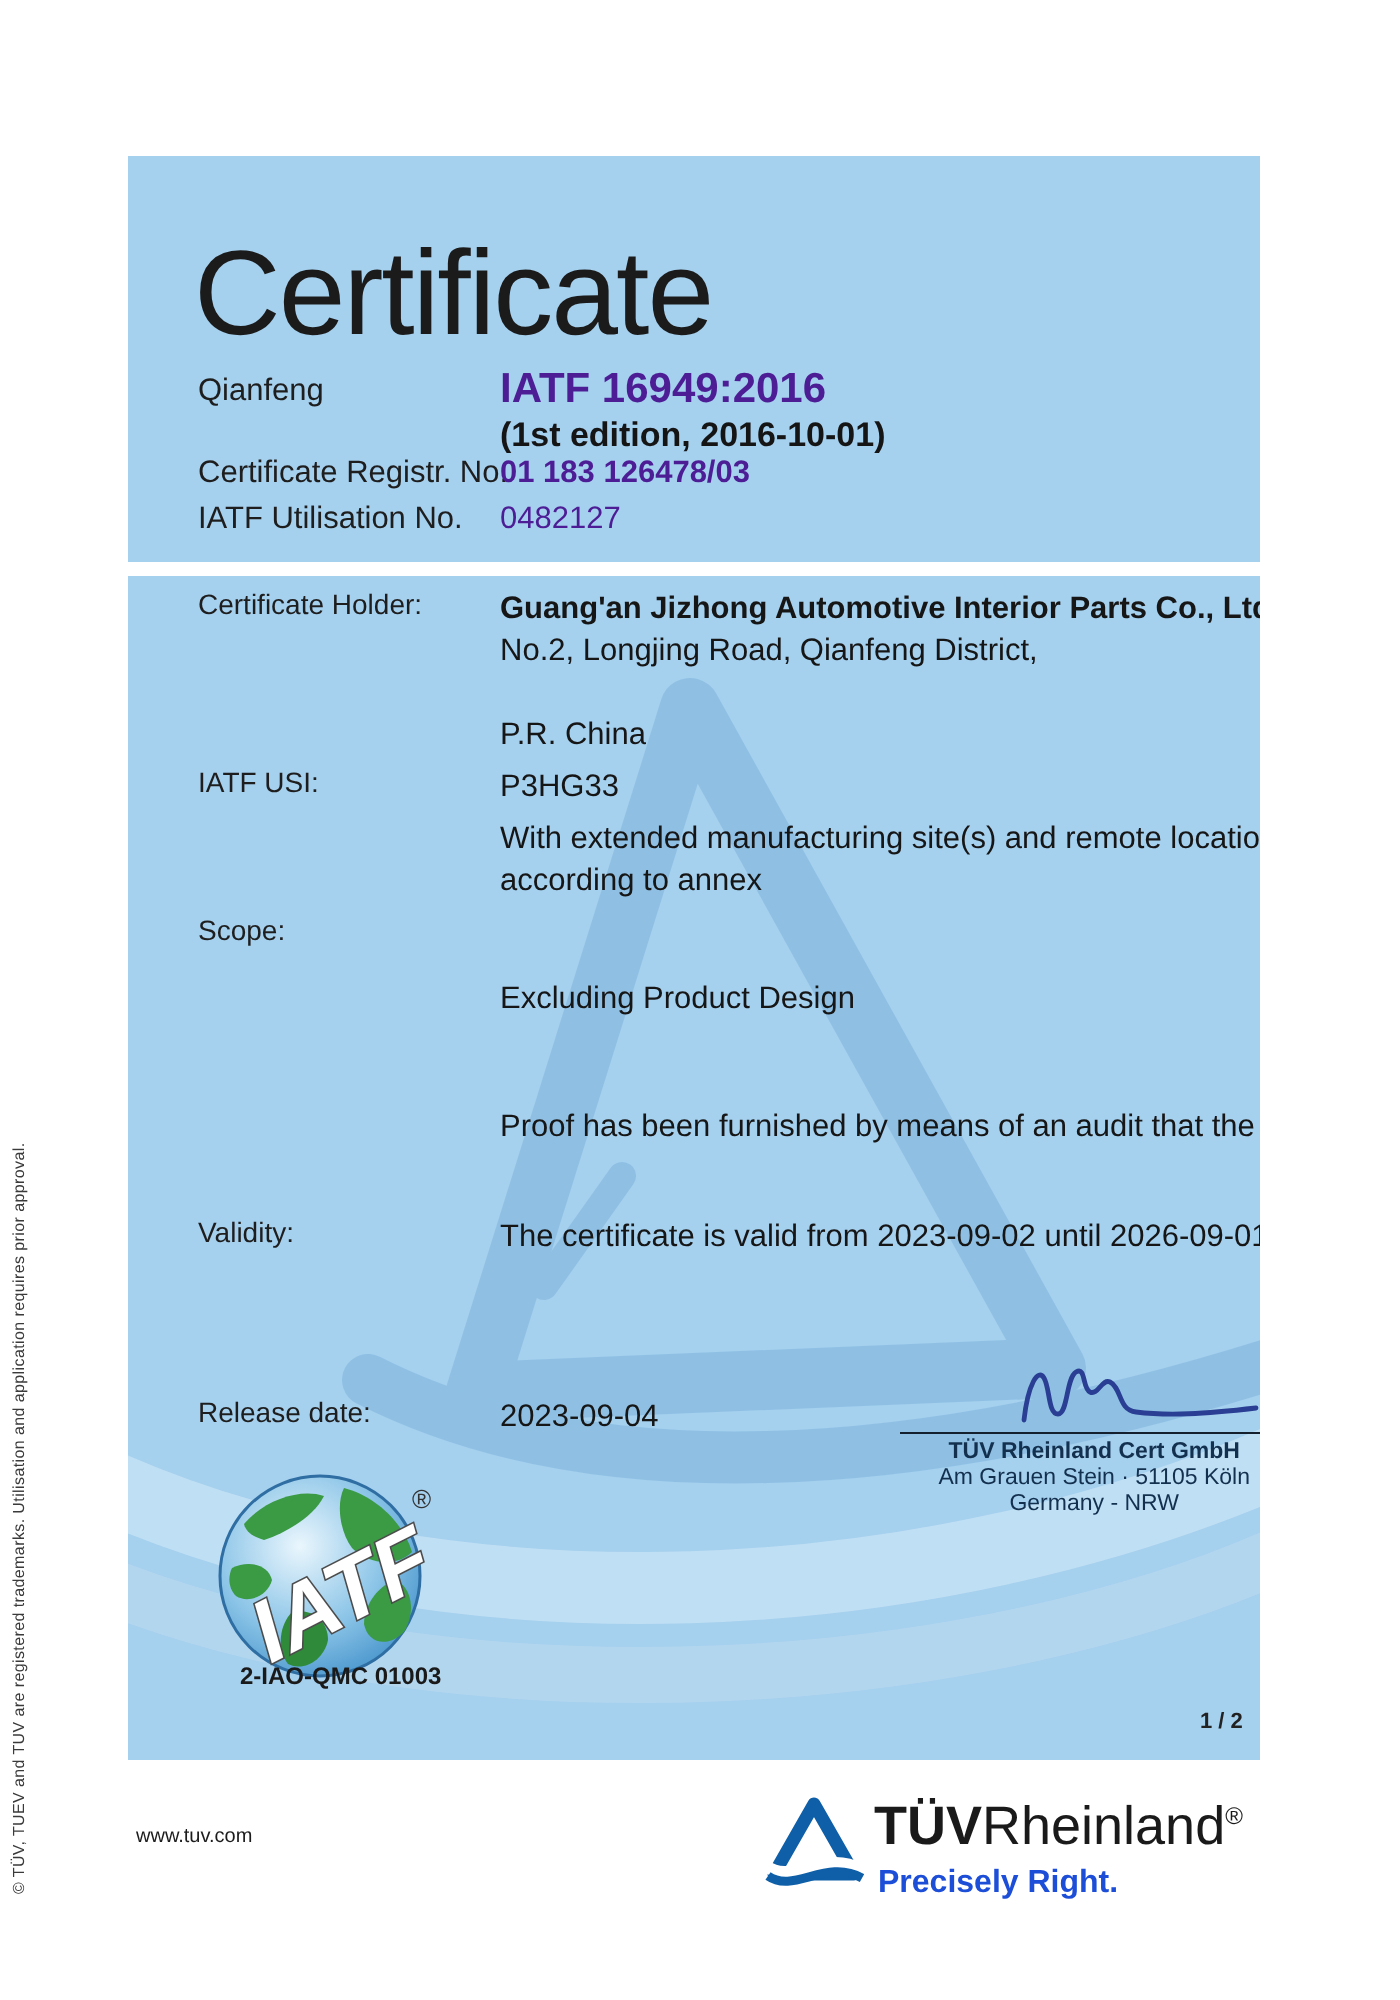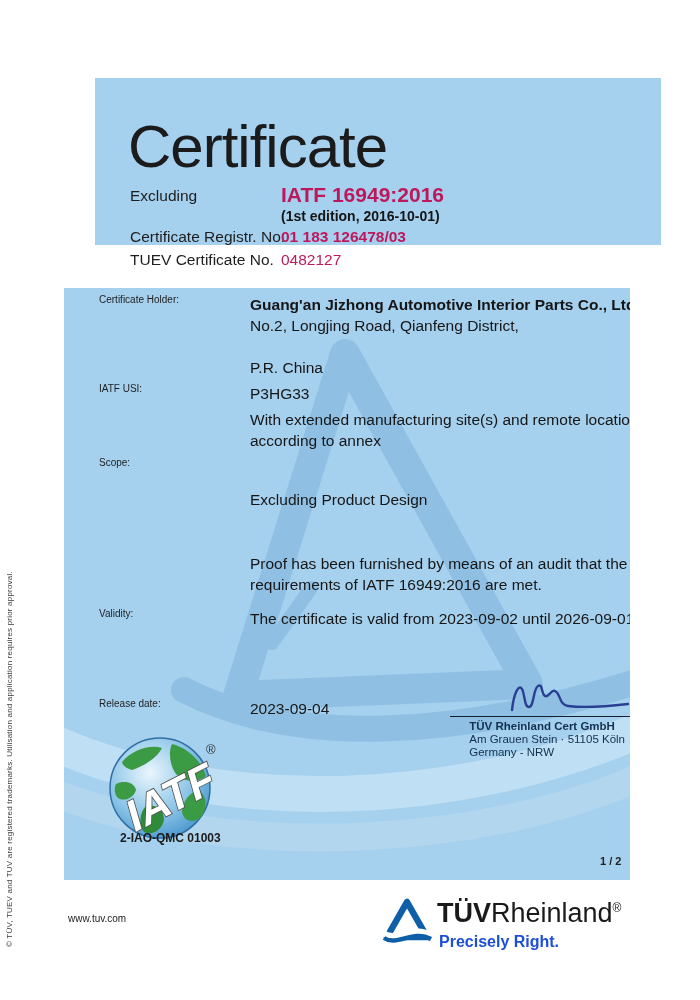--- a/index.html
+++ b/index.html
@@ -5,39 +5,39 @@
   html,body{margin:0;padding:0;}
   body{
     width:700px;height:1000px;position:relative;overflow:hidden;
     background:#ffffff;
     font-family:"Liberation Sans","DejaVu Sans",sans-serif;
     color:#1e1e1e;
   }
   .abs{position:absolute;}
   
   .panel{position:absolute;left:64px;width:566px;background:#a5d0ee;}
-  #panel-head{top:78px;height:167px;margin-left:31px;}
+  #panel-head{top:78px;height:203px;}
   #panel-main{top:288px;height:592px;overflow:hidden;}
   
   .cert-title{
     position:absolute;left:33px;top:34px;
     font-size:60px;font-weight:400;letter-spacing:-1px;color:#1b1b1b;
   }
   .hrow-label{position:absolute;left:35px;font-size:15.5px;color:#1e1e1e;white-space:nowrap;}
-  .hrow-value{position:absolute;left:186px;font-size:15.5px;color:#be185d;white-space:nowrap;}
+  .hrow-value{position:absolute;left:186px;font-size:15.5px;color:#4c1d95;white-space:nowrap;}
   .bold{font-weight:700;}
-  .hsub{position:absolute;left:186px;font-size:14px;font-weight:700;color:#151515;white-space:nowrap;}
+  .hsub{position:absolute;left:186px;font-size:17px;font-weight:700;color:#151515;white-space:nowrap;}
   
-  .b-label{position:absolute;left:35px;font-size:10px;white-space:nowrap;color:#1e1e1e;}
+  .b-label{position:absolute;left:35px;font-size:14px;white-space:nowrap;color:#1e1e1e;}
   .b-value{position:absolute;left:186px;font-size:15.5px;white-space:nowrap;color:#161616;line-height:21.5px;}
   
   #watermark{position:absolute;left:0;top:0;pointer-events:none;}
   
   .sig-line{position:absolute;left:386px;top:428px;width:180px;border-top:1.6px solid #14202e;}
-  .sig-block{position:absolute;right:5px;top:432px;text-align:left;font-size:11.5px;line-height:13px;color:#13304f;}
+  .sig-block{position:absolute;right:5px;top:432px;text-align:center;font-size:11.5px;line-height:13px;color:#13304f;}
   .sig-org{font-weight:700;}
   
   .iatf-code{position:absolute;left:56px;top:543px;font-size:12px;font-weight:700;color:#1a1a1a;}
   .page-num{position:absolute;left:536px;top:567px;font-size:11px;font-weight:700;color:#222;}
   
   .site{position:absolute;left:68px;top:913px;font-size:10px;color:#1c1c1c;}
   .brand{position:absolute;left:437px;top:898px;font-size:27px;color:#1a1a1a;white-space:nowrap;}
   .brand .reg{font-size:12px;vertical-align:10px;}
   .tagline{position:absolute;left:439px;top:933px;font-size:16px;font-weight:700;color:#1d4ed8;}
   
@@ -46,28 +46,28 @@
     transform:rotate(-90deg);transform-origin:0 0;
     white-space:nowrap;font-size:8px;color:#3a3a3a;letter-spacing:.2px;
   }
 </style>
 </head>
 <body>
 
 <div class="panel" id="panel-head">
   <div class="cert-title">Certificate</div>
 
-  <div class="hrow-label" style="top:109px;">Excluding</div>
+  <div class="hrow-label" style="top:109px;">Qianfeng</div>
   <div class="hrow-value bold" style="top:105px;font-size:21px;">IATF 16949:2016</div>
   <div class="hsub" style="top:130px;">(1st edition, 2016-10-01)</div>
 
   <div class="hrow-label" style="top:150px;">Certificate Registr. No.</div>
   <div class="hrow-value bold" style="top:150px;">01 183 126478/03</div>
 
-  <div class="hrow-label" style="top:173px;">TUEV Certificate No.</div>
+  <div class="hrow-label" style="top:173px;">IATF Utilisation No.</div>
   <div class="hrow-value" style="top:173px;">0482127</div>
 </div>
 
 <div class="panel" id="panel-main">
 
   <svg id="watermark" width="566" height="592" viewBox="0 0 566 592">
     <path d="M281 66 L174 408 L464 396 Z" fill="none" stroke="#8fc0e4" stroke-width="30" stroke-linejoin="round"></path>
     <path d="M208 355 L247 300" fill="none" stroke="#8fc0e4" stroke-width="14" stroke-linecap="round"></path>
     <path d="M120 402 C 230 458, 390 452, 578 392" fill="none" stroke="#8fc0e4" stroke-width="26" stroke-linecap="round"></path>
     <path d="M-10 455 C 160 530, 400 520, 580 440" fill="none" stroke="#c6e2f5" stroke-width="36" opacity="0.8"></path>
@@ -81,21 +81,20 @@
 
   <div class="b-label" style="top:95px;">IATF USI:</div>
   <div class="b-value" style="top:95px;">P3HG33</div>
   <div class="b-value" style="top:121px;">With extended manufacturing site(s) and remote location(s)</div>
   <div class="b-value" style="top:142px;">according to annex</div>
 
   <div class="b-label" style="top:169px;">Scope:</div>
   <div class="b-value" style="top:265px;">Proof has been furnished by means of an audit that the</div>
 
   <div class="b-value" style="top:201px;">Excluding Product Design</div>
-  <div class="b-value" style="top:286px;">requirements of IATF 16949:2016 are met.</div>
 
   <div class="b-label" style="top:320px;">Validity:</div>
   <div class="b-value" style="top:320px;">The certificate is valid from 2023-09-02 until 2026-09-01.</div>
 
   <div class="b-label" style="top:410px;">Release date:</div>
   <div class="b-value" style="top:410px;">2023-09-04</div>
 
   <svg class="abs" style="left:440px;top:392px;" width="140" height="38" viewBox="0 0 140 38">
     <path d="M8 30 C 10 12 15 4 18 9 C 21 14 20 27 25 27 C 30 27 29 9 34 6 C 39 3 37 14 41 16 C 45 18 47 9 51 11 C 57 14 55 25 64 26 C 80 28 98 27 124 24" fill="none" stroke="#2a3f93" stroke-width="2.4" stroke-linecap="round"></path>
   </svg>

